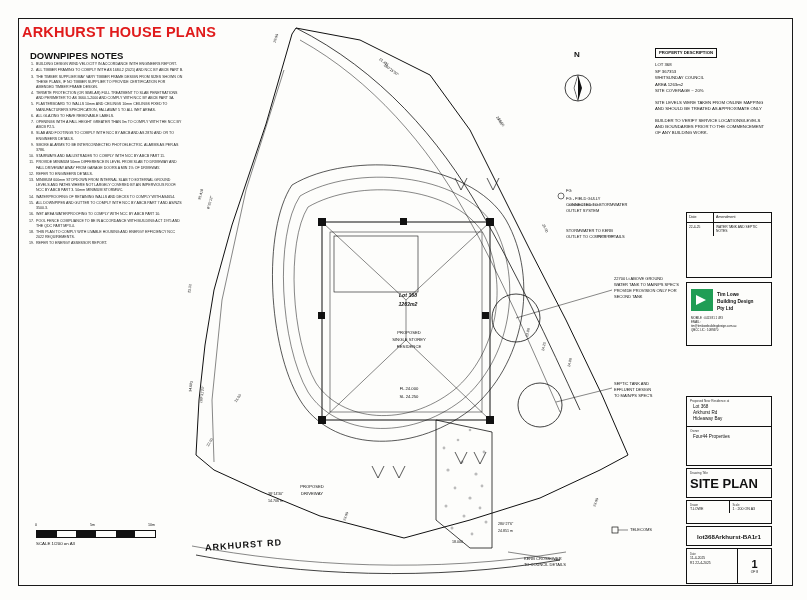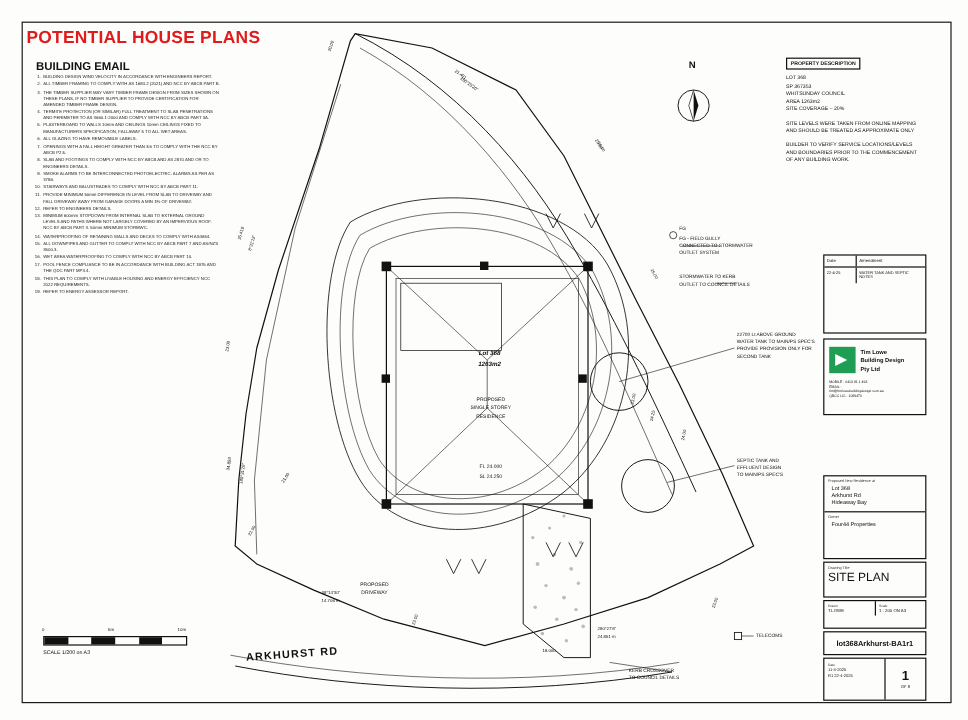--- a/index.html
+++ b/index.html
@@ -99,21 +99,21 @@
   }
   .owner-box .lbl{padding:2px 3px 0 3px;font-size:3.1px;color:#333;}
   .owner-box .val{padding:1px 3px 3px 6px;font-size:4.6px;line-height:1.35;}
   .owner-box .sep{border-top:1px solid #111;}
 
   .drawing-box{
     position:absolute;left:686px;top:468px;width:84px;height:28px;
     border:1px solid #111;font-size:3.4px;
   }
   .drawing-box .lbl{padding:2px 3px 0 3px;font-size:3.1px;color:#333;}
-  .drawing-box .val{padding:1px 3px;font-size:10px;font-weight:normal;}
+  .drawing-box .val{padding:1px 3px;font-size:13px;font-weight:bold;}
 
   .meta-box{
     position:absolute;left:686px;top:500px;width:84px;height:22px;
     border:1px solid #111;font-size:3.2px;
   }
   .meta-box .r{display:flex;}
   .meta-box .r>div{flex:1;padding:2px 3px;}
   .meta-box .r>div+div{border-left:1px solid #111;}
   .meta-box .lbl{font-size:2.8px;color:#333;}
   .meta-box .v{font-size:3.6px;}
@@ -165,22 +165,22 @@
   svg.plan{position:absolute;left:0;top:0;width:807px;height:600px;pointer-events:none;}
   .dim{font-size:3.6px;}
 </style>
 </head>
 <body>
 
 <div id="sheet">
 
   <div class="border-outer"></div>
 
-  <div class="title">POTENTIAL HOUSE PLANS</div>
-  <div class="notes-head">BUILDING EMAIL</div>
+  <div class="title">ARKHURST HOUSE PLANS</div>
+  <div class="notes-head">DOWNPIPES NOTES</div>
 
   <div class="notes">
     <div class="n">
         <div class="num">1.</div>
         <div class="txt">BUILDING DESIGN WIND VELOCITY IN ACCORDANCE WITH ENGINEERS REPORT.</div>
       </div>
     <div class="n">
         <div class="num">2.</div>
         <div class="txt">ALL TIMBER FRAMING TO COMPLY WITH AS 1684.2 (2021) AND NCC BY ABCB PART B.</div>
       </div>

